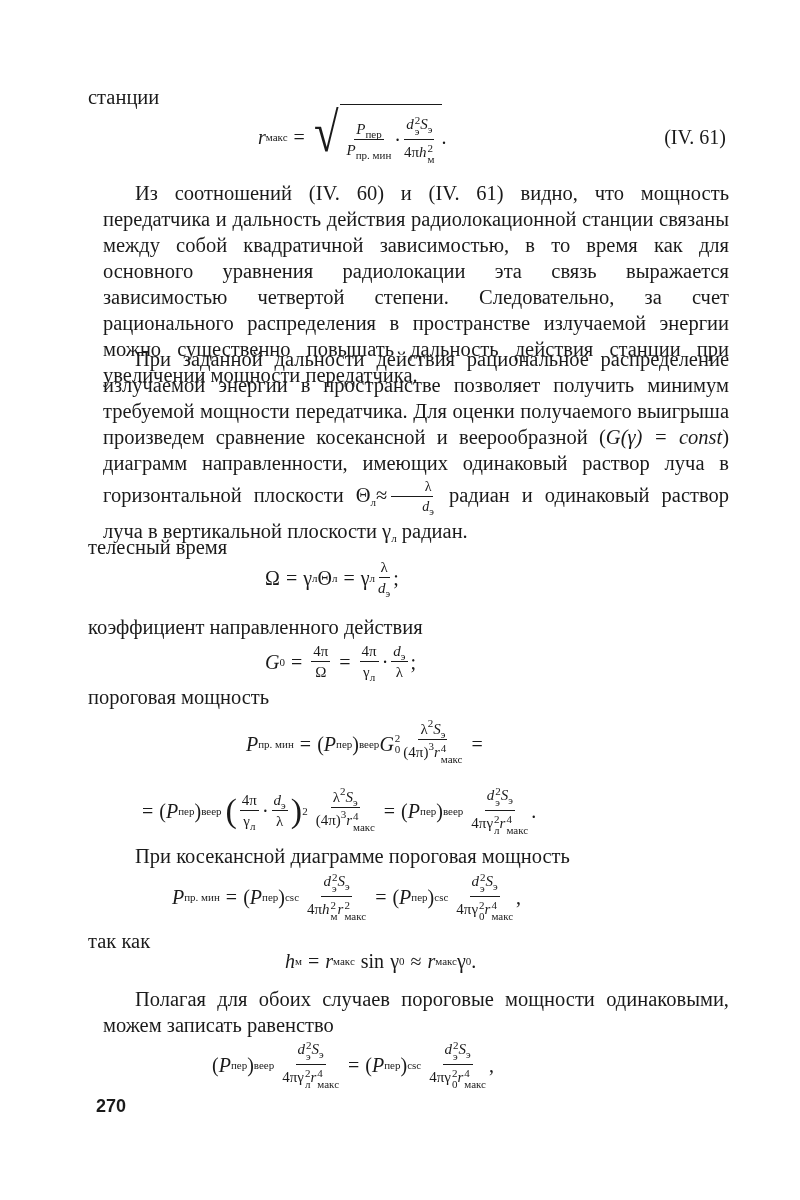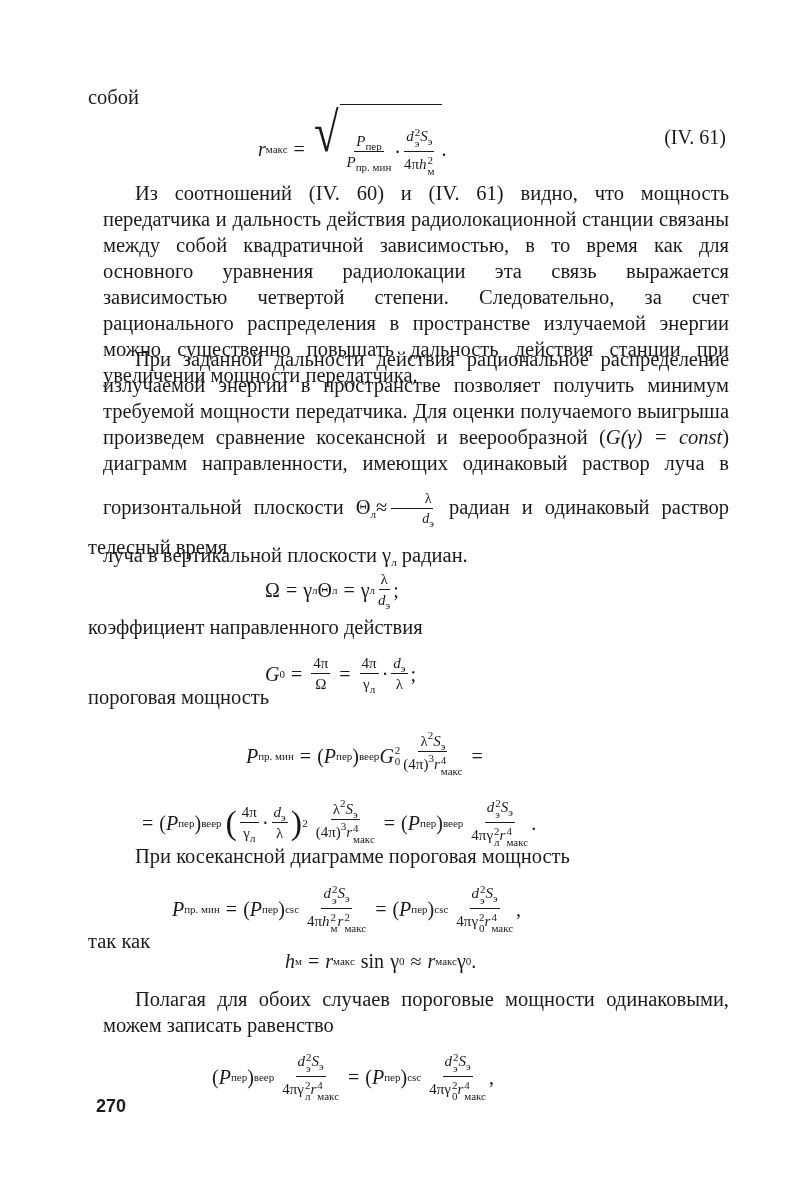--- a/index.html
+++ b/index.html
@@ -7,39 +7,39 @@
     width: 800px; height: 1200px; position: relative; overflow: hidden;
     font-family: "Liberation Serif", "DejaVu Serif", serif;
     color: #1a1a1a; font-size: 20.5px; line-height: 26px;
   }
   .page { position: absolute; left: 103px; top: 0; width: 626px; }
   .para { text-align: justify; text-align-last: left; margin: 0; }
   .indent { text-indent: 32px; }
   .lead { position: absolute; left: 88px; }
   .eq { position: absolute; display: flex; align-items: center; white-space: nowrap; font-size: 20px; }
   .it { font-style: italic; }
-  .frac { display: inline-flex; flex-direction: column; align-items: center; vertical-align: middle; margin: 16px 3px; line-height: 1; }
+  .frac { display: inline-flex; flex-direction: column; align-items: center; vertical-align: middle; margin: 4px 3px; line-height: 1; }
   .frac .num { padding: 0 2px 2px 2px; border-bottom: 1.3px solid #1a1a1a; font-size: 15px; }
   .frac .den { padding-top: 3px; font-size: 15px; }
   .frac.small .num, .frac.small .den { font-size: 14px; }
   sub, sup { font-size: 11px; line-height: 0; }
   sub { vertical-align: -4px; }
   sup { vertical-align: 7px; }
   .ss { display: inline-flex; flex-direction: column; line-height: 1; vertical-align: middle; font-size: 11px; margin-left: 1px; }
   .op { margin: 0 6px; }
   .eqnum { position: absolute; right: 74px; font-size: 20px; }
   .pagenum { position: absolute; left: 96px; top: 1093px; font-size: 18px; font-weight: bold; font-family: "Liberation Sans", sans-serif; }
   .sqrt { display: inline-flex; align-items: stretch; }
   .sqrt .rad { font-size: 56px; line-height: 56px; transform: scaleX(0.8); margin-right: -2px; }
   .sqrt .body { border-top: 1.3px solid #1a1a1a; padding: 6px 4px 0 4px; display: flex; align-items: center; }
 </style>
 </head>
 <body>
 
-<div class="lead" style="top:84px;">собой</div>
+<div class="lead" style="top:84px;">станции</div>
 
 <div class="eq" style="left:258px; top:104px;">
   <span class="it">r</span>
     <sub>макс</sub>
   <span class="op">=</span>
   <span class="sqrt">
     <span class="rad">√</span>
     <span class="body">
       <span class="frac">
         <span class="num"><span class="it">P</span><sub>пер</sub></span>

